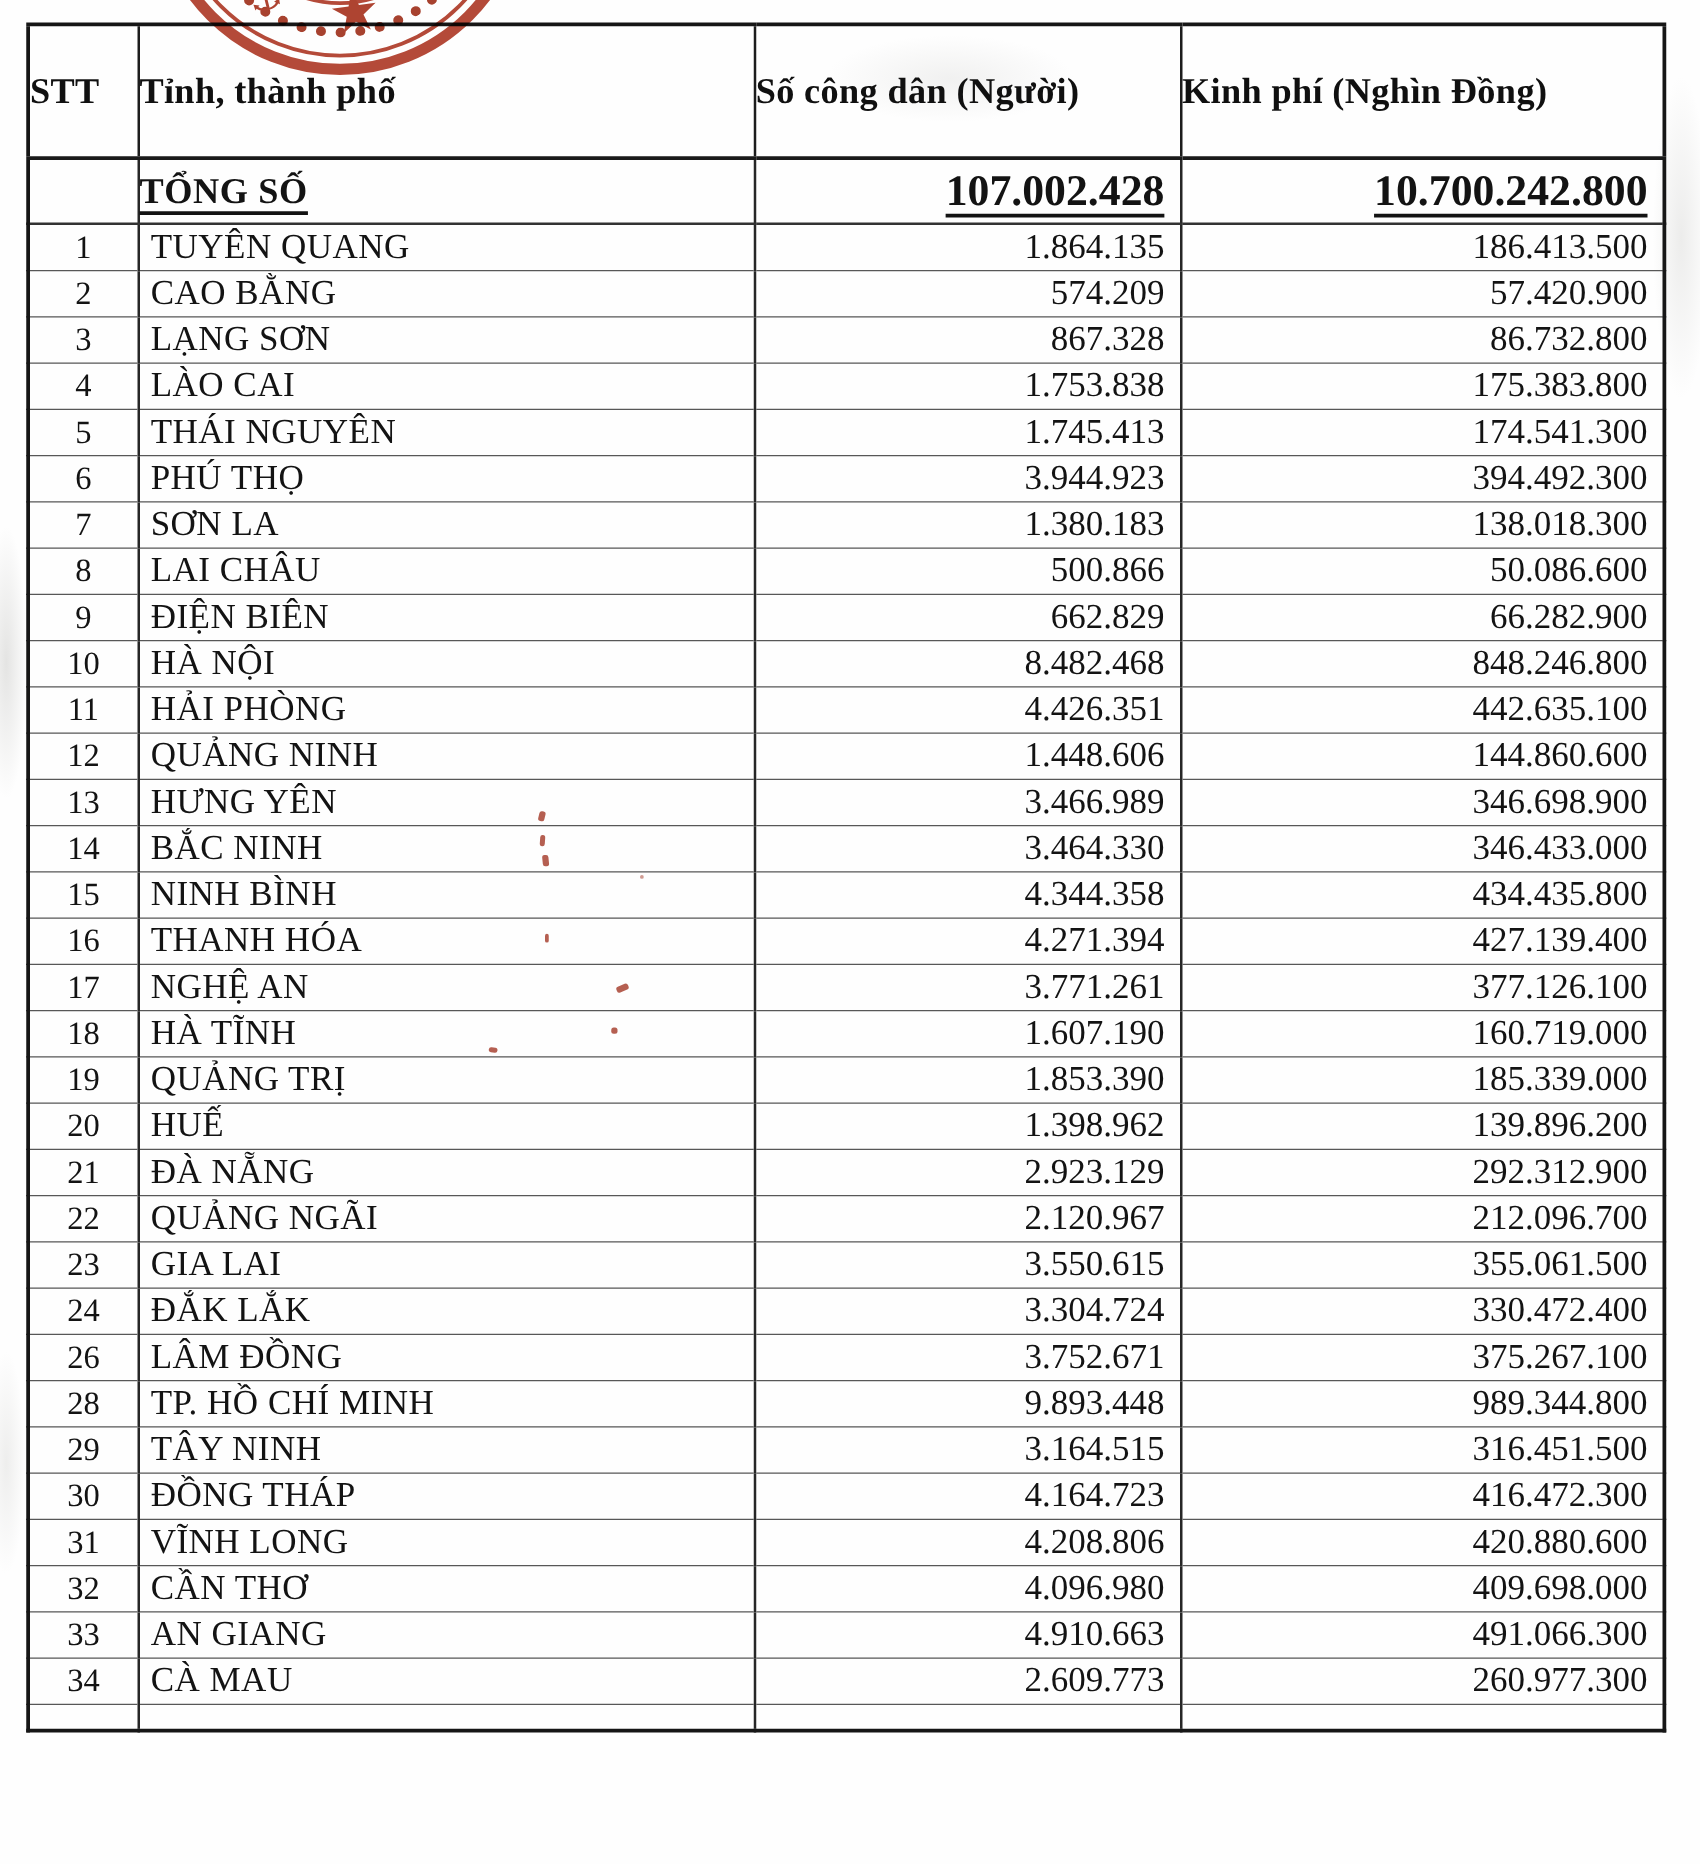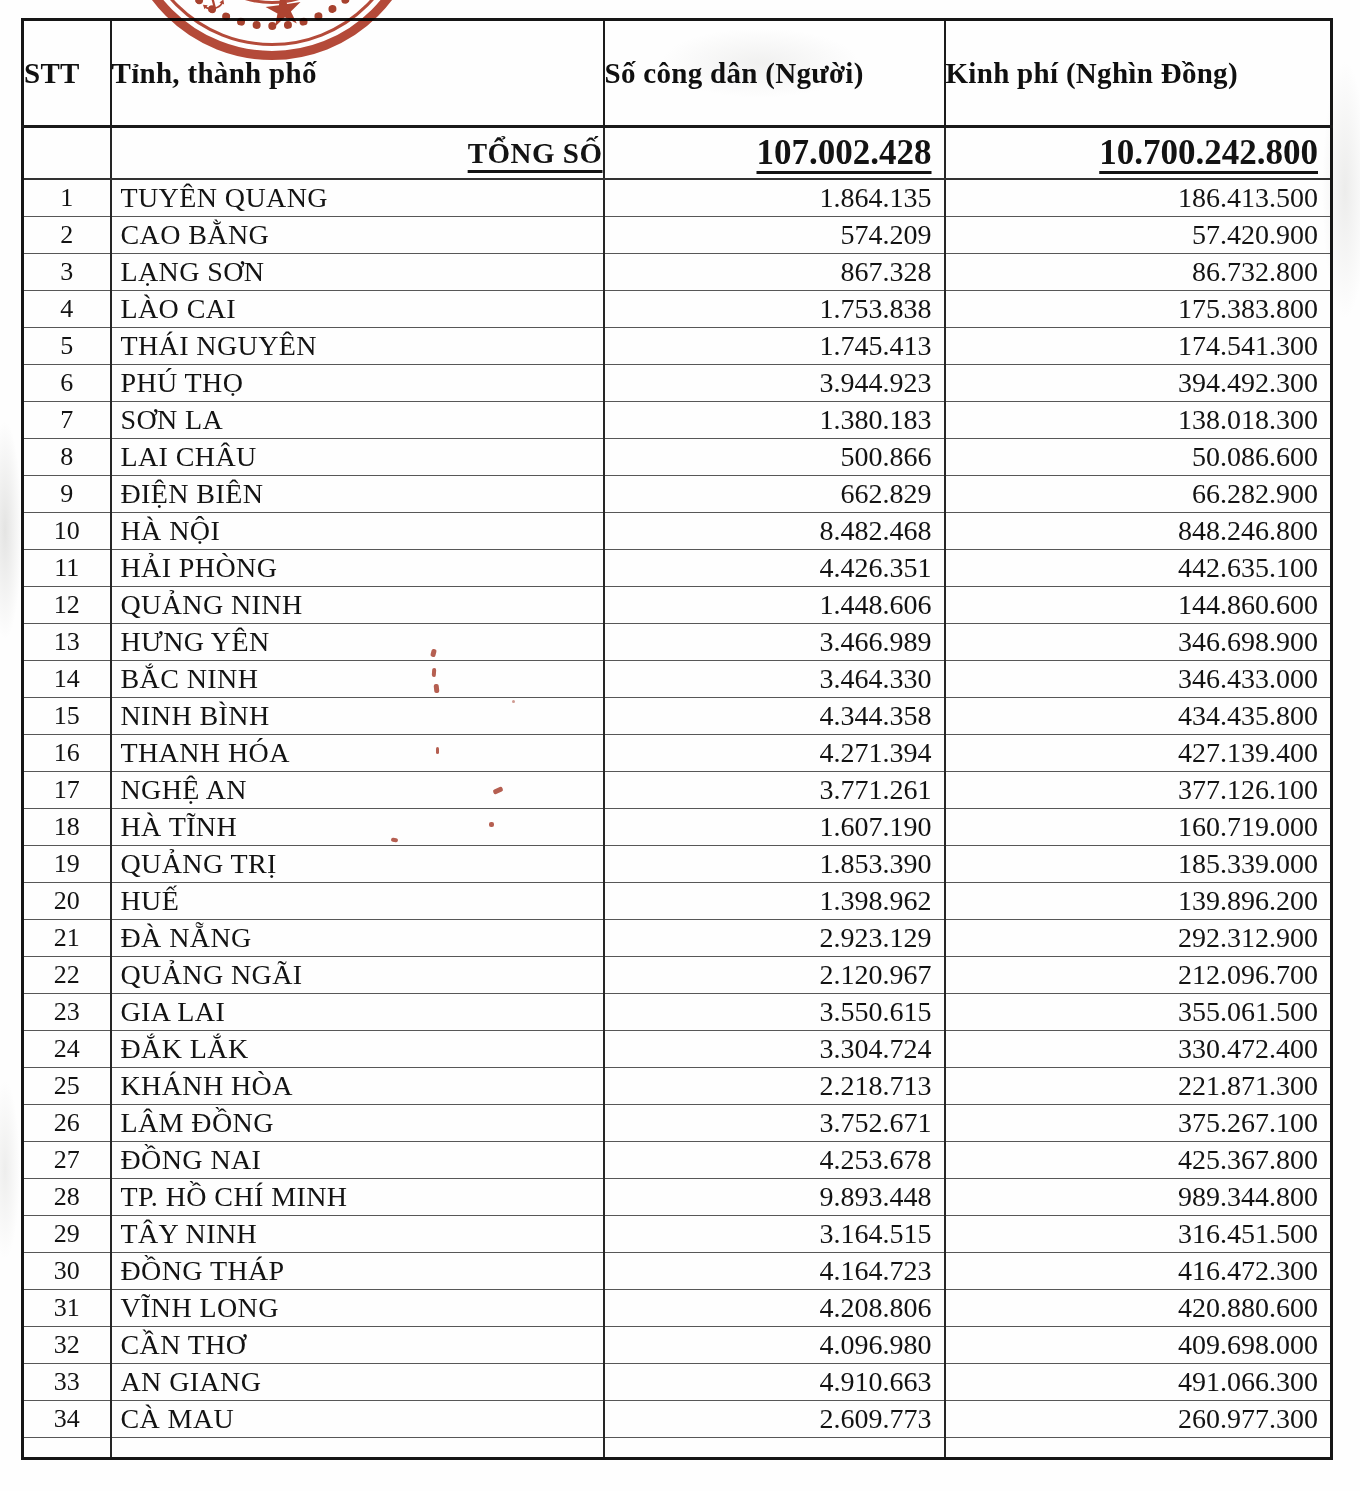--- a/index.html
+++ b/index.html
@@ -35,21 +35,21 @@
     font-size:29px; font-weight:bold; color:#101010; text-align:left;
     letter-spacing:.3px;
   }
   td { padding:0; vertical-align:middle; color:#131313; }
   tbody td {
     border-left:2px solid #262626; border-right:2px solid #262626;
     border-top:1px solid #575757;
   }
   .total-row td { height:50px; border-top:none; border-bottom:2px solid #323232; }
   .total-row .label {
-    text-align:right; font-size:29px; font-weight:bold;
+    text-align:left; font-size:29px; font-weight:bold;
     text-decoration:underline; text-decoration-thickness:3px; text-underline-offset:7px;
     letter-spacing:.5px;
     border-radius:18px;
   }
   .total-row .num {
     font-weight:bold; font-size:35px;
     text-decoration:underline; text-decoration-thickness:3px; text-underline-offset:7px;
   }
   .data-row td { height:36px; }
   .stt { text-align:center; font-size:26px; }
@@ -260,36 +260,24 @@
           <td class="num">3.550.615</td>
           <td class="num kinh">355.061.500</td>
         </tr>
         <tr class="data-row">
           <td class="stt">24</td>
           <td class="province">ĐẮK LẮK</td>
           <td class="num">3.304.724</td>
           <td class="num kinh">330.472.400</td>
         </tr>
         <tr class="data-row">
-          <td class="stt">25</td>
-          <td class="province">KHÁNH HÒA</td>
-          <td class="num">2.218.713</td>
-          <td class="num kinh">221.871.300</td>
-        </tr>
-        <tr class="data-row">
           <td class="stt">26</td>
           <td class="province">LÂM ĐỒNG</td>
           <td class="num">3.752.671</td>
           <td class="num kinh">375.267.100</td>
-        </tr>
-        <tr class="data-row">
-          <td class="stt">27</td>
-          <td class="province">ĐỒNG NAI</td>
-          <td class="num">4.253.678</td>
-          <td class="num kinh">425.367.800</td>
         </tr>
         <tr class="data-row">
           <td class="stt">28</td>
           <td class="province">TP. HỒ CHÍ MINH</td>
           <td class="num">9.893.448</td>
           <td class="num kinh">989.344.800</td>
         </tr>
         <tr class="data-row">
           <td class="stt">29</td>
           <td class="province">TÂY NINH</td>

